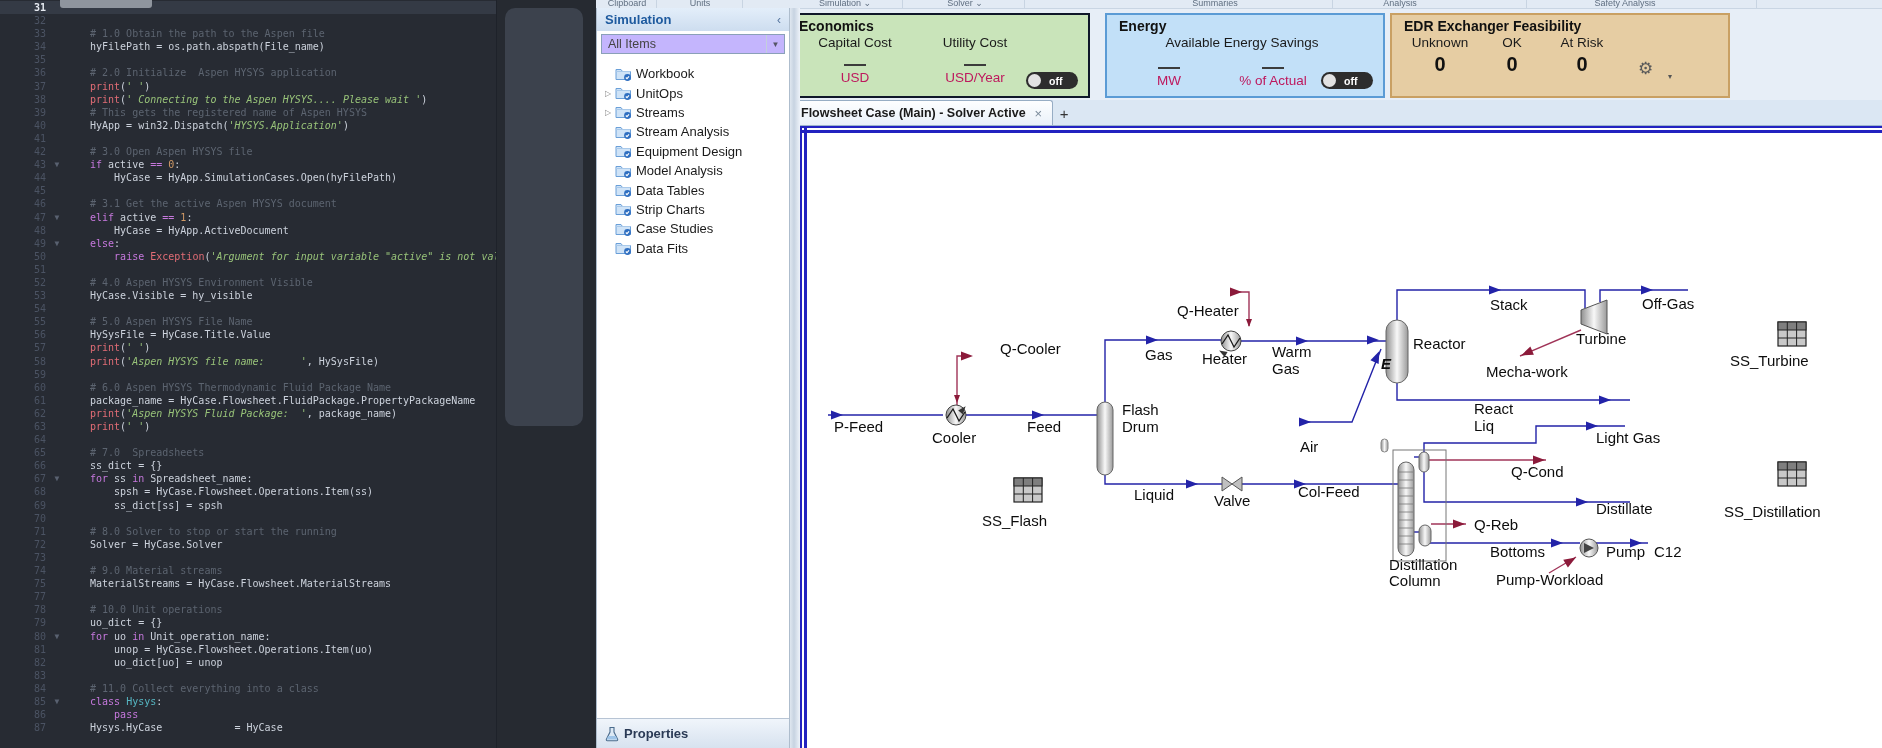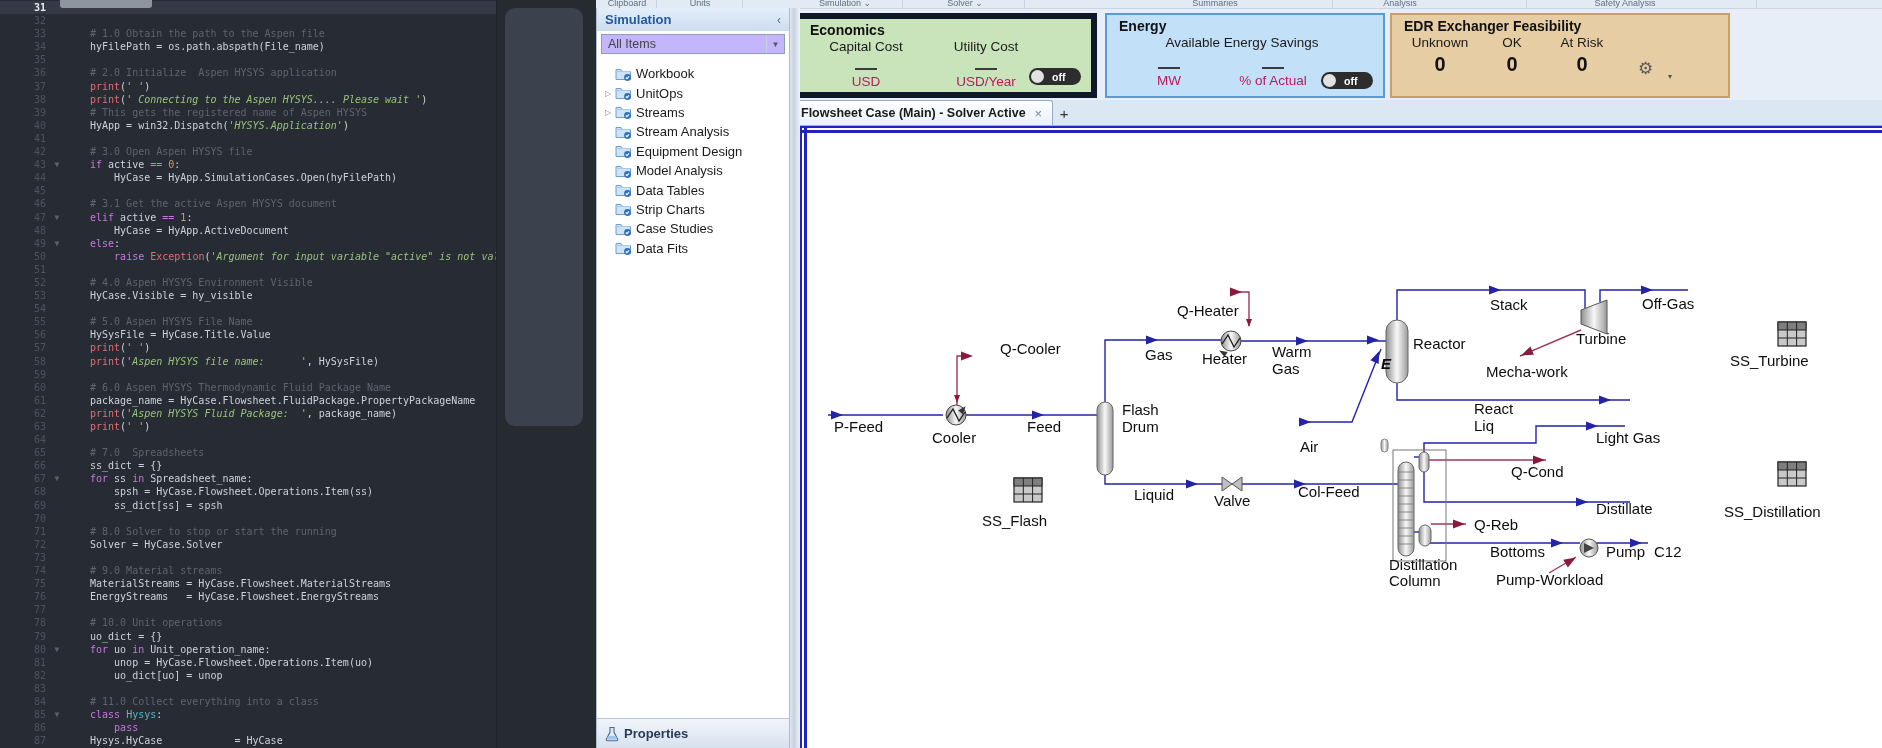--- a/index.html
+++ b/index.html
@@ -32,21 +32,21 @@
   .rgroup{position:absolute;top:-2px;transform:translateX(-50%);font-size:9px;color:#5f6e80;white-space:nowrap;}
   .rdiv{position:absolute;top:0;width:1px;height:8px;background:#c8d4e2;}
 
   .hpanel{position:absolute;top:13px;height:85px;box-sizing:border-box;}
   .hpanel .ptitle{position:absolute;left:12px;top:3px;font-size:14px;font-weight:bold;color:#111;}
   .pcol{position:absolute;text-align:center;}
   .plabel{font-size:13.5px;color:#1a1a1a;}
   .pdash{width:22px;height:2px;background:#3c3c3c;margin:0 auto;}
   .punit{font-size:13.5px;color:#be185d;}
   .pval{font-size:20px;font-weight:bold;color:#111;}
-  #panel-economics{left:196px;width:305px;background:#c9e4ba;border:6px solid #0f172a;}
+  #panel-economics{left:189px;width:305px;background:#c9e4ba;border:2px solid #0f172a;}
   #panel-energy{left:509px;width:280px;background:#c2e0f8;border:2px solid #5b9bd5;}
   #panel-edr{left:794px;width:340px;background:#e6cda3;border:2px solid #c9a063;}
   .toggle{position:absolute;right:10px;bottom:7px;width:52px;height:17px;background:#2d2d2d;border-radius:9px;display:flex;align-items:center;padding:0;}
   .toggle .knob{width:13px;height:13px;border-radius:50%;background:#e2e2e2;margin-left:2px;}
   .toggle .tlabel{color:#fff;font-size:10.5px;font-weight:bold;margin-left:8px;}
   .gear-btn{position:absolute;left:246px;top:42px;width:34px;height:26px;}
   .gear-btn .gear{font-size:17px;color:#5a5a5a;line-height:24px;}
   .gear-btn .gear-arrow{position:absolute;right:0;bottom:2px;font-size:8px;color:#555;}
 
   #tabbar{position:absolute;left:188px;right:0;top:100px;height:26px;background:#dbe7f3;border-bottom:1px solid #9db4cc;display:flex;align-items:flex-end;padding-left:6px;box-sizing:border-box;}
@@ -122,21 +122,20 @@
         <div class="cl"><span class="ln">66</span><span class="fold"></span><span class="src"><span class="tk-code">ss_dict = {}</span></span></div>
         <div class="cl"><span class="ln">67</span><span class="fold">▼</span><span class="src"><span class="tk-kw">for</span><span class="tk-code"> ss </span><span class="tk-kw">in</span><span class="tk-code"> Spreadsheet_name:</span></span></div>
         <div class="cl"><span class="ln">68</span><span class="fold"></span><span class="src"><span class="tk-code">    spsh = HyCase.Flowsheet.Operations.Item(ss)</span></span></div>
         <div class="cl"><span class="ln">69</span><span class="fold"></span><span class="src"><span class="tk-code">    ss_dict[ss] = spsh</span></span></div>
         <div class="cl"><span class="ln">70</span><span class="fold"></span><span class="src"></span></div>
         <div class="cl"><span class="ln">71</span><span class="fold"></span><span class="src"><span class="tk-com"># 8.0 Solver to stop or start the running</span></span></div>
         <div class="cl"><span class="ln">72</span><span class="fold"></span><span class="src"><span class="tk-code">Solver = HyCase.Solver</span></span></div>
         <div class="cl"><span class="ln">73</span><span class="fold"></span><span class="src"></span></div>
         <div class="cl"><span class="ln">74</span><span class="fold"></span><span class="src"><span class="tk-com"># 9.0 Material streams</span></span></div>
         <div class="cl"><span class="ln">75</span><span class="fold"></span><span class="src"><span class="tk-code">MaterialStreams = HyCase.Flowsheet.MaterialStreams</span></span></div>
-        <div class="cl"><span class="ln">76</span><span class="fold"></span><span class="src"><span class="tk-code">EnergyStreams   = HyCase.Flowsheet.EnergyStreams</span></span></div>
         <div class="cl"><span class="ln">77</span><span class="fold"></span><span class="src"></span></div>
         <div class="cl"><span class="ln">78</span><span class="fold"></span><span class="src"><span class="tk-com"># 10.0 Unit operations</span></span></div>
         <div class="cl"><span class="ln">79</span><span class="fold"></span><span class="src"><span class="tk-code">uo_dict = {}</span></span></div>
         <div class="cl"><span class="ln">80</span><span class="fold">▼</span><span class="src"><span class="tk-kw">for</span><span class="tk-code"> uo </span><span class="tk-kw">in</span><span class="tk-code"> Unit_operation_name:</span></span></div>
         <div class="cl"><span class="ln">81</span><span class="fold"></span><span class="src"><span class="tk-code">    unop = HyCase.Flowsheet.Operations.Item(uo)</span></span></div>
         <div class="cl"><span class="ln">82</span><span class="fold"></span><span class="src"><span class="tk-code">    uo_dict[uo] = unop</span></span></div>
         <div class="cl"><span class="ln">83</span><span class="fold"></span><span class="src"></span></div>
         <div class="cl"><span class="ln">84</span><span class="fold"></span><span class="src"><span class="tk-com"># 11.0 Collect everything into a class</span></span></div>
         <div class="cl"><span class="ln">85</span><span class="fold">▼</span><span class="src"><span class="tk-kw">class</span><span class="tk-code"> </span><span class="tk-cls">Hysys</span><span class="tk-code">:</span></span></div>
         <div class="cl"><span class="ln">86</span><span class="fold"></span><span class="src"><span class="tk-code">    </span><span class="tk-kw">pass</span></span></div>

